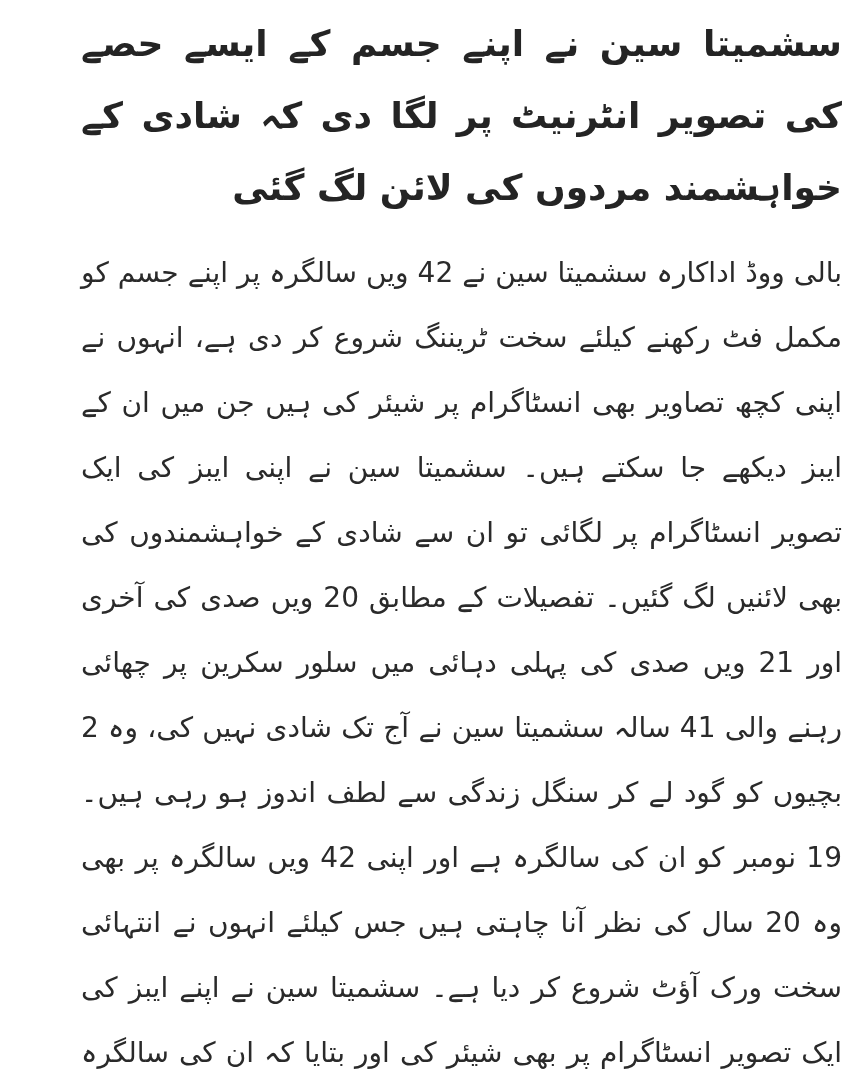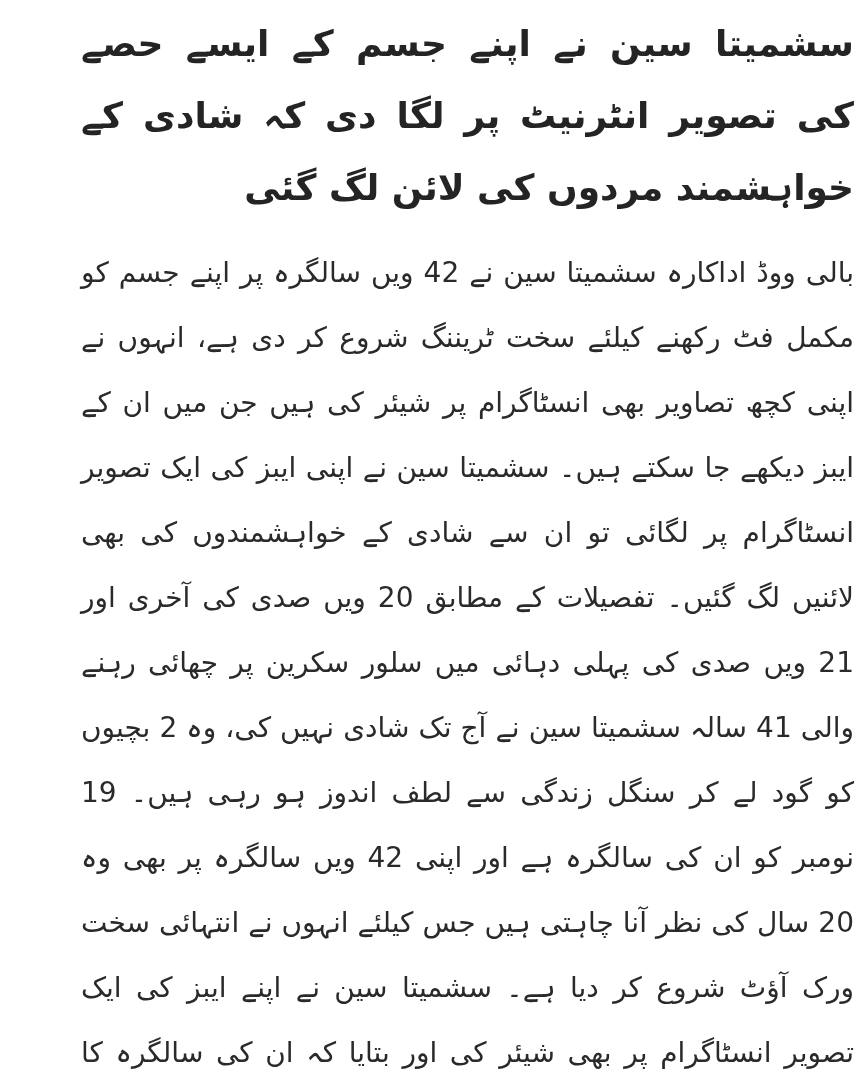--- a/index.html
+++ b/index.html
@@ -6,21 +6,21 @@
     margin: 0;
     padding: 0;
     background: #ffffff;
   }
   .page {
     position: relative;
     width: 779px;
     height: 1082px;
     background: #ffffff;
     box-sizing: border-box;
-    padding: 8px 1px 0 5px;
+    padding: 8px 13px 0 5px;
     overflow: hidden;
     direction: rtl;
   }
   .article {
     width: 100%;
   }
   .headline {
     font-family: "DejaVu Sans", sans-serif;
     font-weight: 700;
     font-size: 36px;

